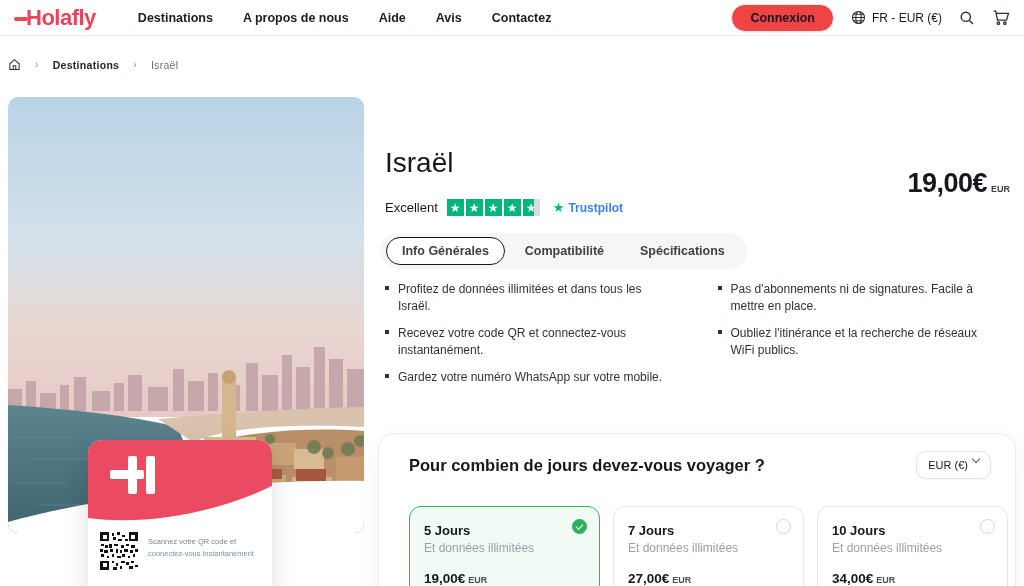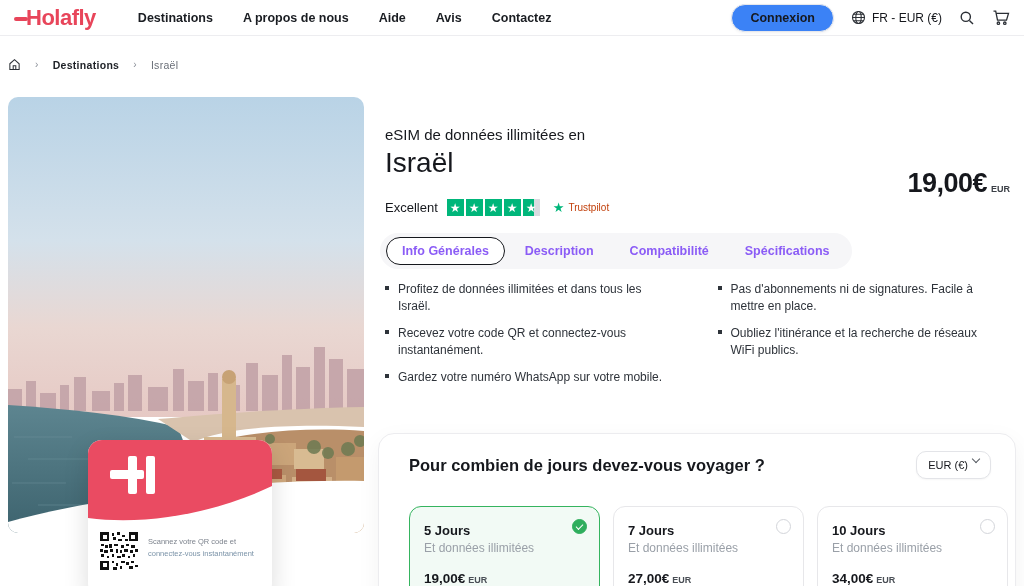--- a/index.html
+++ b/index.html
@@ -11,21 +11,21 @@
   .header { position:absolute; top:0; left:0; right:0; height:36px;
     display:flex; align-items:center; padding:0 14px; background:#fff;
     border-bottom:1px solid #ededf0; z-index:30; }
   .logo { display:flex; align-items:center; font-weight:700; font-size:22px;
     color:#e8455a; letter-spacing:-0.5px; cursor:pointer; }
   .logo .dash { display:inline-block; width:14px; height:4px; background:#e8455a;
     margin-right:-2px; border-radius:2px; position:relative; top:1px; }
   .nav { display:flex; gap:30px; margin-left:42px; }
   .nav-item { font-size:12.5px; font-weight:600; color:#1a1d22; cursor:pointer; white-space:nowrap; }
   .hdr-right { margin-left:auto; display:flex; align-items:center; gap:17px; }
-  .login-btn { border:1px solid #e7e8ec; border-radius:999px; background:#3b82f6;
+  .login-btn { border:1px solid #e7e8ec; border-radius:999px; background:#ef4444;
     padding:6px 18px; font-size:12.5px; font-weight:600; color:#16181d;
     box-shadow:0 1px 3px rgba(0,0,0,.06); cursor:pointer; }
   .locale { display:flex; align-items:center; gap:6px; font-size:12px; color:#16181d; cursor:pointer; }
   .icon-btn { background:none; border:none; cursor:pointer; display:flex; align-items:center; }
   svg.ic { display:block; }
 
   
   .breadcrumb { position:absolute; top:58px; left:8px; display:flex; align-items:center;
     gap:14px; font-size:10.5px; letter-spacing:.3px; }
   .crumb { color:#1d2026; font-weight:600; cursor:pointer; }
@@ -48,29 +48,29 @@
   .supertitle { position:absolute; left:385px; top:126px; font-size:15px; color:#16181d; }
   .page-title { position:absolute; left:385px; top:147px; font-size:28px; font-weight:500; color:#16181d; }
   .rating-row { position:absolute; left:385px; top:199px; display:flex; align-items:center; gap:9px; }
   .rating-word { font-size:13px; color:#16181d; }
   .stars { display:flex; gap:2px; }
   .star-box { width:17px; height:17px; background:#00b67a; color:#fff; font-size:12px;
     display:flex; align-items:center; justify-content:center; }
   .star-box.half { background:linear-gradient(90deg,#00b67a 0 62%, #d9dbe0 62% 100%); }
   .tp-mark { display:flex; align-items:center; gap:4px; margin-left:4px; }
   .tp-star { color:#00b67a; font-size:13px; }
-  .tp-name { font-size:10px; font-weight:400; color:#c2410c; }
+  .tp-name { font-size:12px; font-weight:700; color:#3b82f6; }
   .price-block { position:absolute; right:14px; top:168px; display:flex; align-items:baseline; gap:4px; }
   .price-main { font-size:27px; font-weight:700; letter-spacing:-.5px; }
   .price-cur { font-size:9px; font-weight:700; color:#3c4047; }
 
   
   .tabs { position:absolute; left:380px; top:233px; display:flex; align-items:center;
     background:#f6f6f8; border-radius:999px; padding:4px 6px; gap:4px; }
-  .tab { font-size:12.5px; font-weight:600; color:#8b5cf6; padding:7px 16px;
+  .tab { font-size:12.5px; font-weight:600; color:#404040; padding:7px 16px;
     border-radius:999px; cursor:pointer; white-space:nowrap; }
   .tab.active { background:#fff; border:1.5px solid #16181d; padding:6px 15px; }
 
   
   .benefits { position:absolute; left:385px; top:281px; right:28px; display:flex; gap:54px; }
   .benefit-col { flex:1; display:flex; flex-direction:column; gap:9px; }
   .benefit { position:relative; padding-left:13px; font-size:12px; line-height:1.45; color:#2e333a; }
   .benefit::before { content:""; position:absolute; left:0; top:5px; width:4px; height:4px;
     background:#2e333a; }
 
@@ -302,21 +302,20 @@
             <rect x="27" y="25" width="2" height="2"></rect>
         </g>
       </svg>
       <div class="qr-text">
         <div class="l1">Scannez votre QR code et</div>
         <div class="l2">connectez-vous instantanément</div>
       </div>
     </div>
   </div>
 
-  <div class="supertitle">eSIM de données illimitées en</div>
   <h1 class="page-title">Israël</h1>
 
   <div class="rating-row">
     <span class="rating-word">Excellent</span>
     <span class="stars">
       <span class="star-box">★</span>
       <span class="star-box">★</span>
       <span class="star-box">★</span>
       <span class="star-box">★</span>
       <span class="star-box half">★</span>
@@ -327,21 +326,20 @@
     </span>
   </div>
 
   <div class="price-block">
     <span class="price-main">19,00€</span>
     <span class="price-cur">EUR</span>
   </div>
 
   <div class="tabs">
     <span class="tab active">Info Générales</span>
-    <span class="tab">Description</span>
     <span class="tab">Compatibilité</span>
     <span class="tab">Spécifications</span>
   </div>
 
   <div class="benefits">
     <div class="benefit-col">
       <div class="benefit">Profitez de données illimitées et dans tous les Israël.</div>
       <div class="benefit">Recevez votre code QR et connectez-vous instantanément.</div>
       <div class="benefit">Gardez votre numéro WhatsApp sur votre mobile.</div>
     </div>

